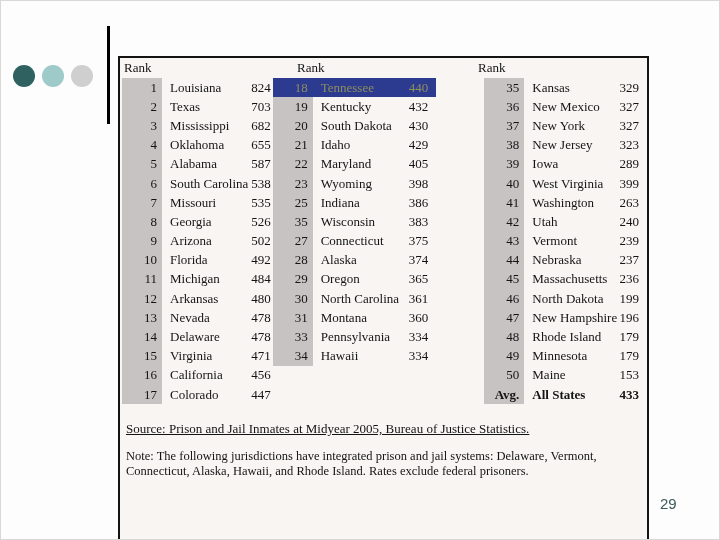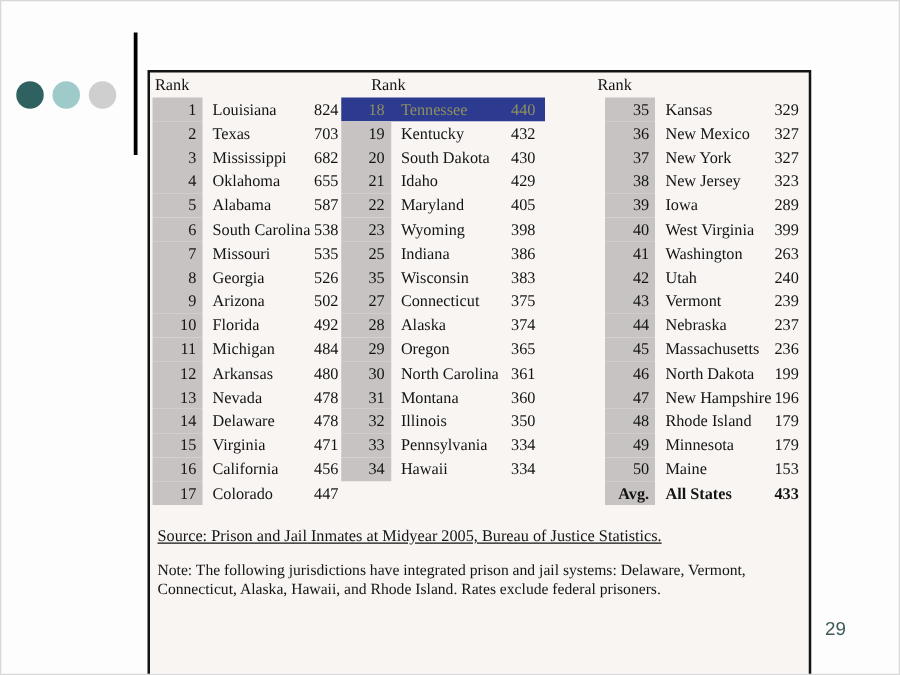--- a/index.html
+++ b/index.html
@@ -223,25 +223,20 @@
             <span class="rank">30</span>
             <span class="state">North Carolina</span>
             <span class="val">361</span>
           </div>
           <div class="row">
             <span class="rank">31</span>
             <span class="state">Montana</span>
             <span class="val">360</span>
           </div>
           <div class="row">
-            <span class="rank">32</span>
-            <span class="state">Illinois</span>
-            <span class="val">350</span>
-          </div>
-          <div class="row">
             <span class="rank">33</span>
             <span class="state">Pennsylvania</span>
             <span class="val">334</span>
           </div>
           <div class="row">
             <span class="rank">34</span>
             <span class="state">Hawaii</span>
             <span class="val">334</span>
           </div>
         </div>

